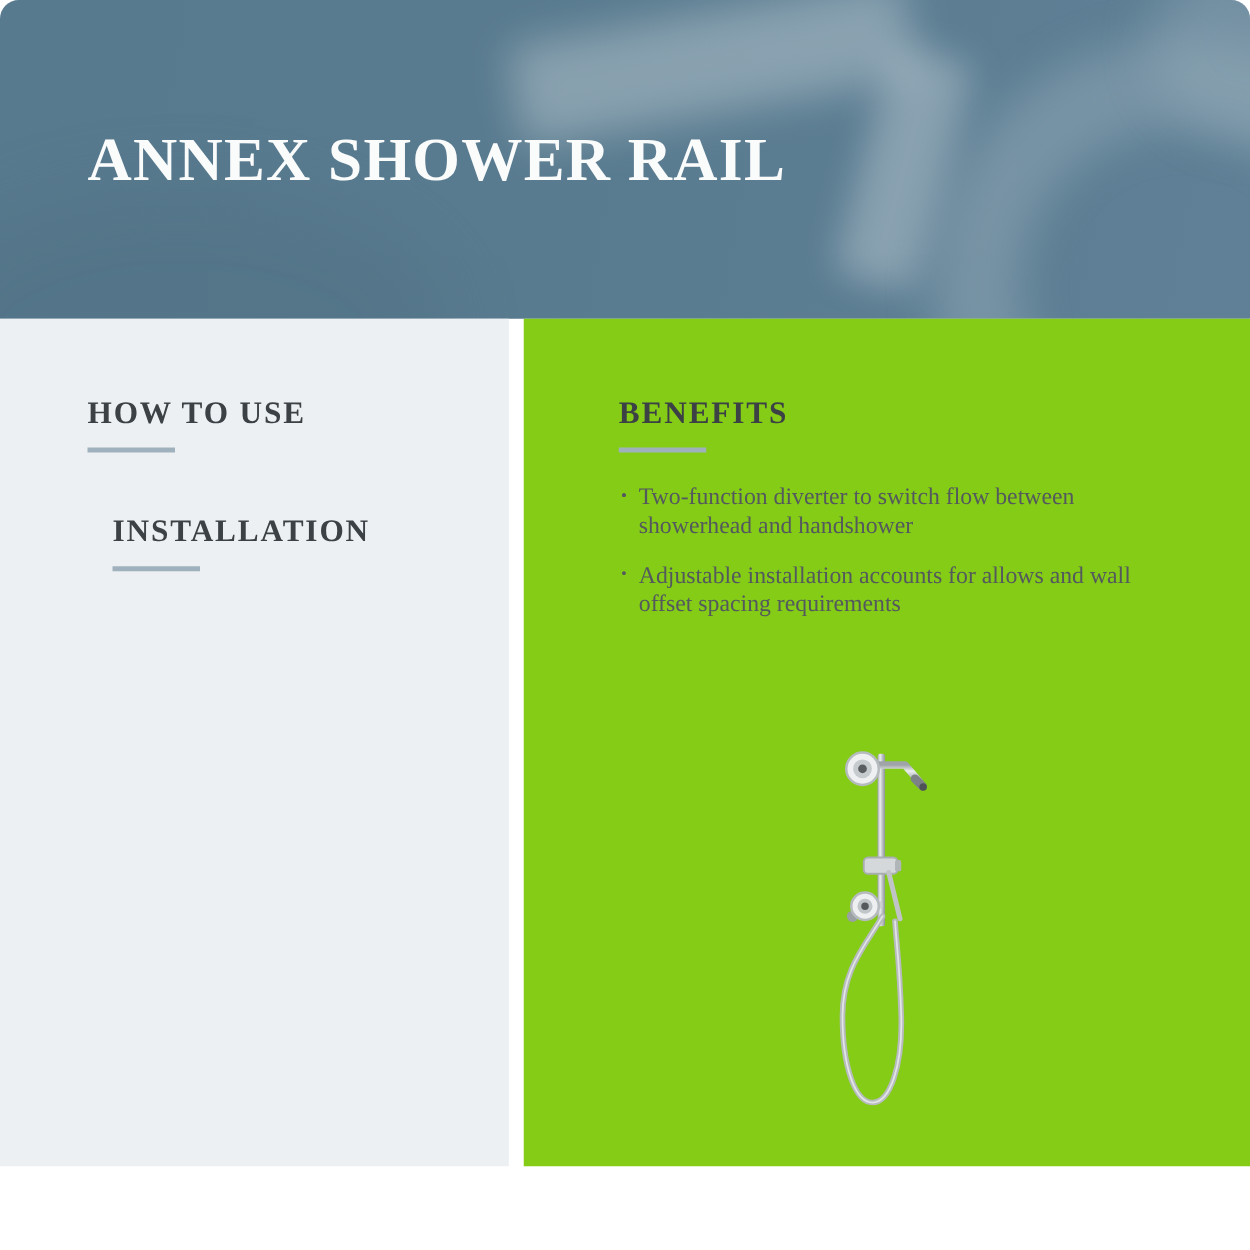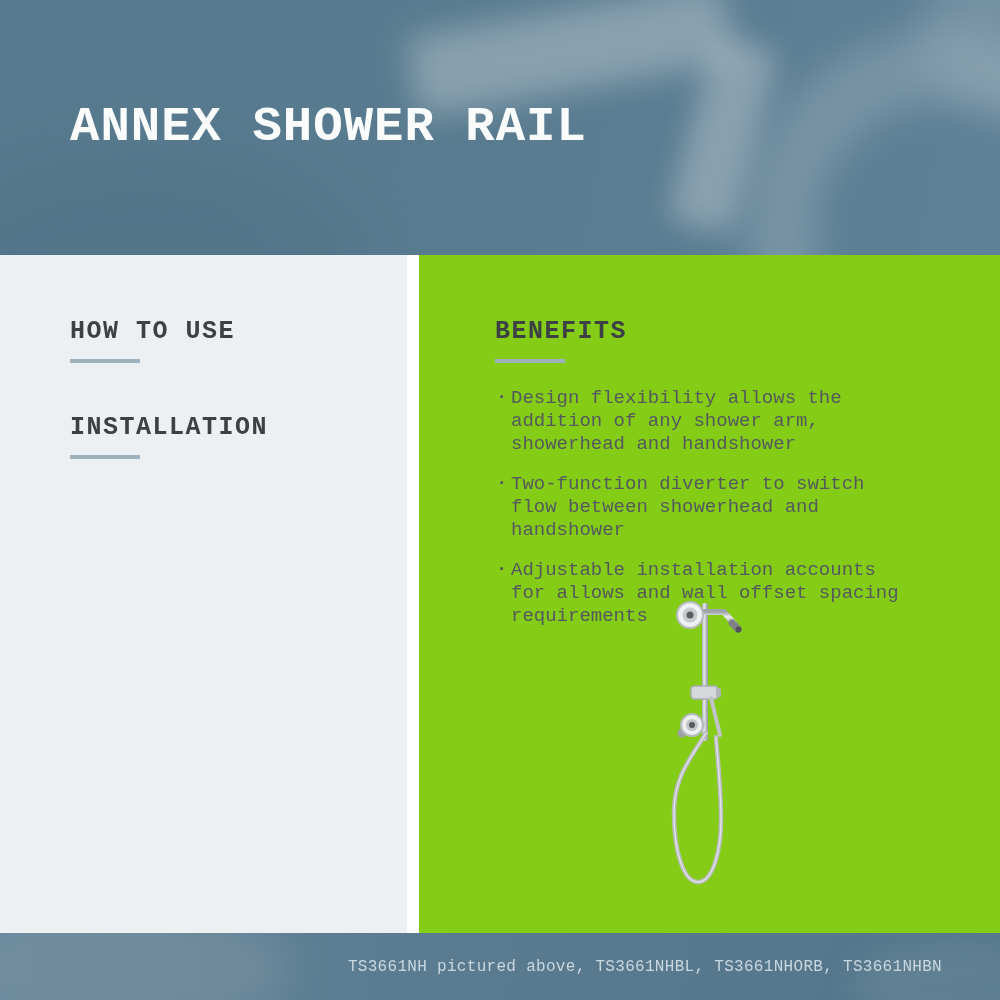--- a/index.html
+++ b/index.html
@@ -1,19 +1,20 @@
 <!DOCTYPE html>
 <html><head>
 <meta charset="utf-8">
 <style>
   * { margin:0; padding:0; box-sizing:border-box; }
   html,body { background:#ffffff; }
   .page {
     position:relative; width:1000px; height:1000px; overflow:hidden;
-    font-family:Liberation Mono, monospace;
+    font-family:Liberation Serif, serif;
+    border-radius:15px;
     -webkit-font-smoothing:antialiased;
   }
 
   
   .hero {
     position:absolute; left:0; top:0; width:1000px; height:255px;
     background:linear-gradient(100deg,#587a8e 0%,#597b8f 45%,#5f8096 100%);
     overflow:hidden;
   }
   .hero .blob { position:absolute; pointer-events:none; }
@@ -44,21 +45,21 @@
   h2.sec {
     font-size:25px; font-weight:bold; letter-spacing:1.5px;
     color:#3c4146;
   }
   .rule { width:70px; height:4px; background:#9fb1bd; margin-top:13px; }
 
   .body-text {
     margin-top:18px; width:268px;
     font-size:19px; line-height:24px; color:#54595e;
   }
-  .sec-gap { margin-top:50px; }
+  .sec-gap { margin-top:50px;margin-left:20px; }
 
   
   ul.benefits { list-style:none; margin-top:24px; width:420px; }
   ul.benefits li {
     position:relative; padding-left:16px; margin-bottom:17px;
     font-size:19px; line-height:23px; color:#54595e;
   }
   ul.benefits li .dot {
     position:absolute; left:1px; top:-1px; color:#54595e; font-weight:bold;
   }
@@ -115,21 +116,20 @@
     </aside>
 
     <section class="right-col">
       <div class="right-inner">
         <h2 class="sec">BENEFITS</h2>
         <div class="rule"></div>
 
         <ul class="benefits">
           <li>
             <span class="dot">·</span>
-            <span>Design flexibility allows the addition of any shower arm, showerhead and handshower</span>
           </li>
           <li>
             <span class="dot">·</span>
             <span>Two-function diverter to switch flow between showerhead and handshower</span>
           </li>
           <li>
             <span class="dot">·</span>
             <span>Adjustable installation accounts for allows and wall offset spacing requirements</span>
           </li>
         </ul>
@@ -174,19 +174,14 @@
             <circle cx="60" cy="140" r="3" fill="#55595c"></circle>
 
             <path d="M74 148 C 60 172, 42 190, 42 228 C 42 268, 52 297, 66 297 C 80 297, 90 268, 89 228 C 88 190, 85 168, 84 152" fill="none" stroke="#b7bbbe" stroke-width="4.5" stroke-linecap="round"></path>
             <path d="M74 148 C 60 172, 42 190, 42 228 C 42 268, 52 297, 66 297 C 80 297, 90 268, 89 228 C 88 190, 85 168, 84 152" fill="none" stroke="#e2e5e6" stroke-width="1.4" stroke-linecap="round"></path>
           </svg>
         </figure>
       </div>
     </section>
   </main>
 
-  <footer class="footer">
-    <div class="blob f1"></div>
-    <div class="blob f2"></div>
-    <span class="caption">TS3661NH pictured above, TS3661NHBL, TS3661NHORB, TS3661NHBN</span>
-  </footer>
 
 </div>
 
 </body></html>

